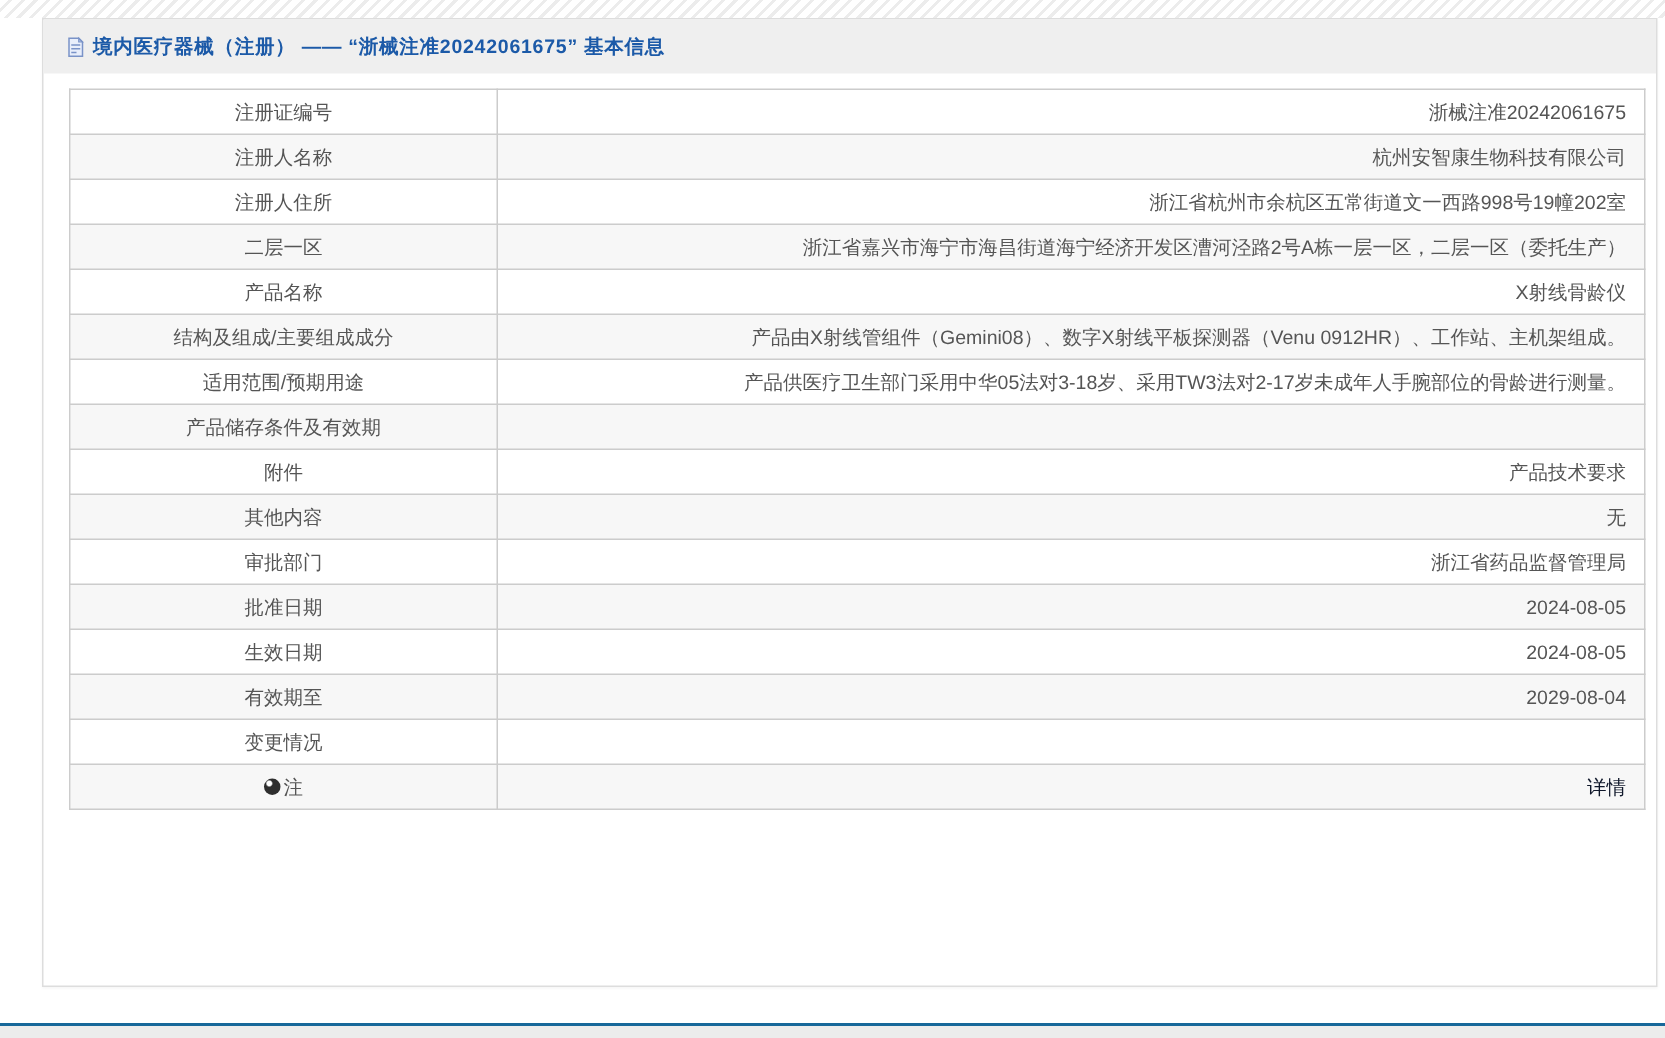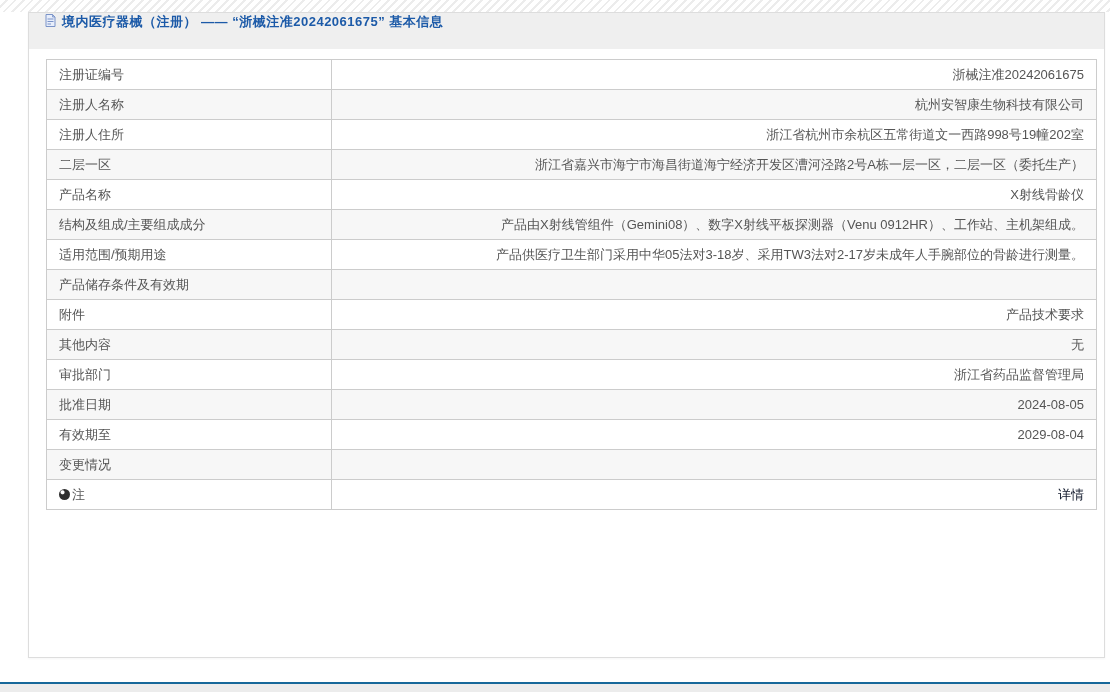--- a/index.html
+++ b/index.html
@@ -21,21 +21,21 @@
     left: 28px; top: 12px;
     width: 1077px; height: 646px;
     background: #ffffff;
     border: 1px solid #dddddd;
     box-shadow: 0 1px 2px rgba(0,0,0,0.04);
   }
   .panel-header {
     height: 36px;
     background: #efefef;
     display: flex;
-    align-items: flex-start;
+    align-items: center;
     padding-left: 14px;
   }
   .doc-icon { display: inline-flex; margin-right: 4px; }
   .page-title {
     color: #1c5aa8;
     font-size: 13px;
     font-weight: bold;
     letter-spacing: 0.5px;
   }
   .info-table {
@@ -51,21 +51,21 @@
     color: #555555;
     padding: 4px 12px;
     vertical-align: middle;
     overflow: hidden;
     white-space: nowrap;
   }
   .info-table tr:nth-child(even) td { background: #f7f7f7; }
   .info-table tr:nth-child(odd) td { background: #ffffff; }
   .label-cell {
     width: 285px;
-    text-align: left;
+    text-align: center;
   }
   .value-cell { text-align: right; }
   .detail-link {
     color: #0f172a;
     text-decoration: none;
     cursor: pointer;
   }
   .note-icon {
     display: inline-block;
     width: 11px; height: 11px;
@@ -159,20 +159,24 @@
   <tr>
     <td class="label-cell"><span class="label-text">审批部门</span></td>
     <td class="value-cell"><span>浙江省药品监督管理局</span></td>
   </tr>
 
   <tr>
     <td class="label-cell"><span class="label-text">批准日期</span></td>
     <td class="value-cell"><span>2024-08-05</span></td>
   </tr>
 
+  <tr>
+    <td class="label-cell"><span class="label-text">生效日期</span></td>
+    <td class="value-cell"><span>2024-08-05</span></td>
+  </tr>
 
   <tr>
     <td class="label-cell"><span class="label-text">有效期至</span></td>
     <td class="value-cell"><span>2029-08-04</span></td>
   </tr>
 
   <tr>
     <td class="label-cell"><span class="label-text">变更情况</span></td>
     <td class="value-cell"><span></span></td>
   </tr>

